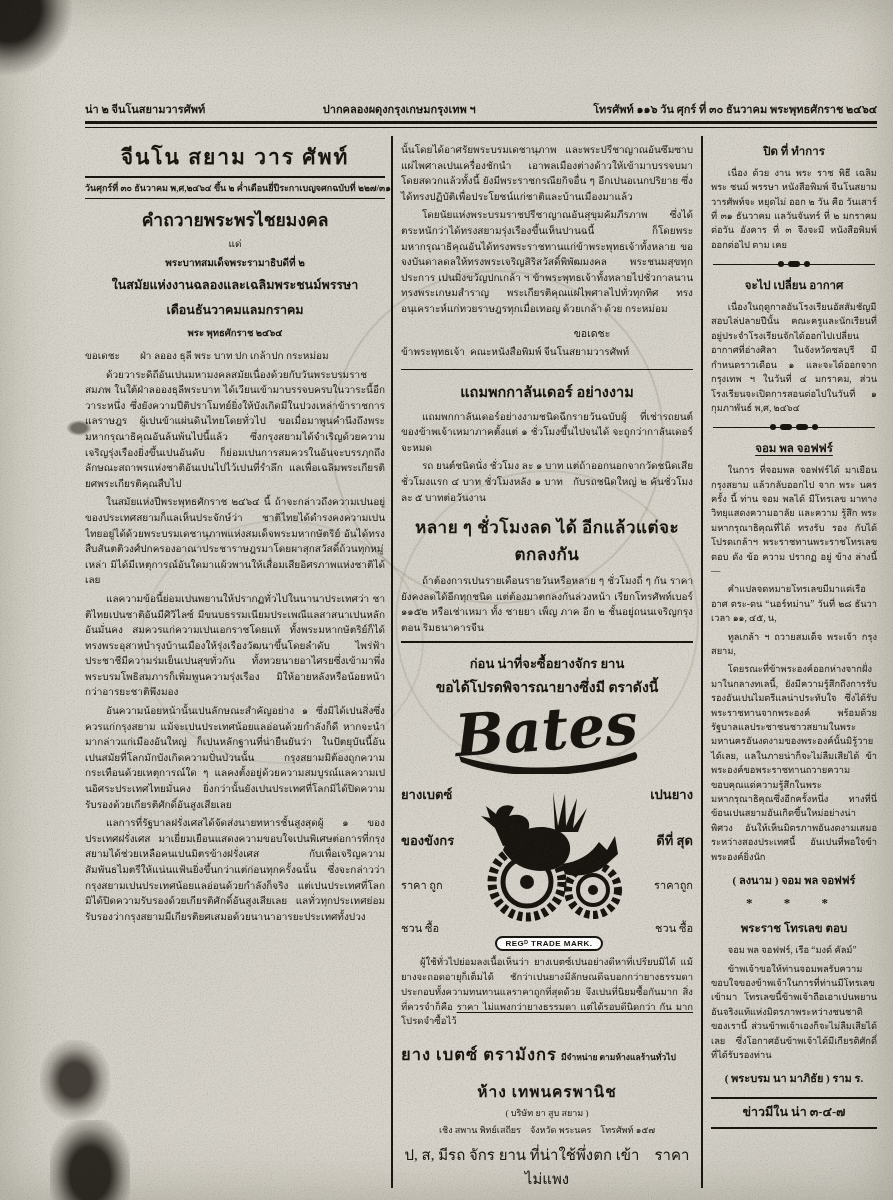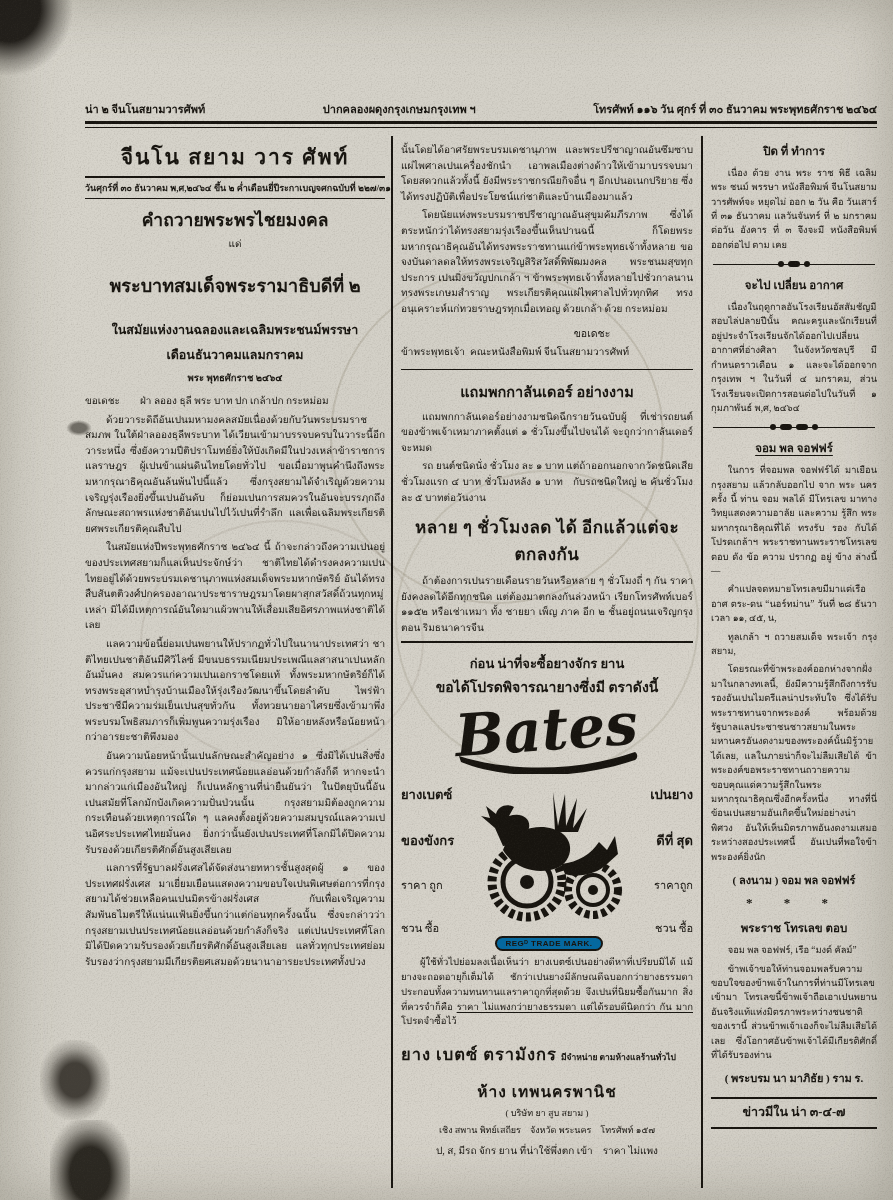--- a/index.html
+++ b/index.html
@@ -46,21 +46,21 @@
   .bp{font-size:10px;line-height:1.56;text-align:justify;text-indent:2.1em;margin:0 0 3px 0;}
   .bp.noindent{text-indent:0;}
 
   
   .masthead{font-size:21px;font-weight:bold;text-align:center;letter-spacing:2px;margin:4px 0 3px;}
   .m-rule{border-top:2.5px solid #17140f;margin:3px 0;}
   .m-rule.thin{border-top:1.5px solid #17140f;}
   .dateline{font-size:9px;font-weight:bold;text-align:center;white-space:nowrap;margin:2px 0;}
   .headline1{font-size:17.5px;font-weight:bold;text-align:center;margin:7px 0 2px;}
   .ded{font-size:10px;text-align:center;margin:2px 0;}
-  .royal{font-size:18px;font-weight:bold;text-align:center;margin:20px 0;}
+  .royal{font-size:10px;font-weight:bold;text-align:center;margin:4px 0;}
   .occ{font-size:12.5px;font-weight:bold;text-align:center;margin:5px 0;}
   .era{font-size:9.5px;font-weight:bold;text-align:center;margin:4px 0 8px;}
 
   
   .closing{font-size:10.5px;text-align:center;padding-left:90px;margin:8px 0 2px;}
   .signature{font-size:10px;text-align:left;margin:2px 0 10px;}
   .sep{border-top:1.5px solid #17140f;margin:6px 0 10px;}
   .sep.thick{border-top:2.5px solid #17140f;}
   .cal-head{font-size:14.5px;font-weight:bold;text-align:center;margin:6px 0 6px;}
   .big-head{font-size:17px;font-weight:bold;text-align:center;margin:8px 0 6px;letter-spacing:.5px;}
@@ -70,31 +70,31 @@
   .ad-intro2{font-size:14px;font-weight:bold;text-align:center;margin:2px 0 2px;}
   .bates-wrap{text-align:center;margin:0;}
   .tm-grid{display:flex;justify-content:space-between;align-items:stretch;margin:0 0 4px;}
   .tm-side{display:flex;flex-direction:column;justify-content:space-between;padding:6px 0 14px;}
   .tm-side.left{text-align:left;width:64px;}
   .tm-side.right{text-align:right;width:60px;}
   .lbl-b{font-size:13px;font-weight:bold;}
   .lbl-s{font-size:11px;}
   .tm-center{width:158px;text-align:center;position:relative;}
   .tm-caption{display:inline-block;border:2px solid #17140f;border-radius:8px;
-    font-size:8px;font-weight:bold;padding:1px 8px;background:#0369a1;margin-top:-14px;
+    font-size:8px;font-weight:bold;padding:1px 8px;background:#ffffff;margin-top:-14px;
     font-family:"Liberation Sans","DejaVu Sans",sans-serif;letter-spacing:.5px;}
   .ad-body{font-size:9.5px;line-height:1.55;text-align:justify;text-indent:2em;margin:4px 0 4px;}
   .u{text-decoration:underline;text-underline-offset:2px;}
   .brandline{text-align:left;margin:12px 0;}
   .brandline .big{font-size:16.5px;font-weight:bold;letter-spacing:1px;}
   .brandline .suf{font-size:8.5px;font-weight:bold;}
   .store{font-size:15.5px;font-weight:bold;text-align:center;margin:6px 0 2px;letter-spacing:1px;}
   .store-sub{font-size:9px;text-align:center;margin:1px 0;}
   .addr{font-size:9px;text-align:center;margin:3px 0;}
-  .ps{font-size:10px;text-align:center;margin:6px 0 0;}
+  .ps{font-size:15px;text-align:center;margin:6px 0 0;}
 
   
   .r-head{font-size:11.5px;font-weight:bold;text-align:center;margin:7px 0 5px;}
   .r-head.ul{text-decoration:underline;text-underline-offset:3px;}
   .r-p{text-align:justify;text-indent:1.8em;margin:0 0 4px;}
   .r-sign{font-weight:bold;font-size:11px;text-align:center;margin:8px 0 4px;}
   .orn{position:relative;height:9px;margin:8px 0;}
   .orn .line{position:absolute;left:2px;right:2px;top:4px;border-top:1.5px solid #17140f;}
   .orn .marks{position:absolute;left:0;right:0;top:1px;display:flex;justify-content:center;gap:4px;}
   .orn .marks i{display:block;width:12px;height:6px;background:#17140f;border-radius:3px;}

